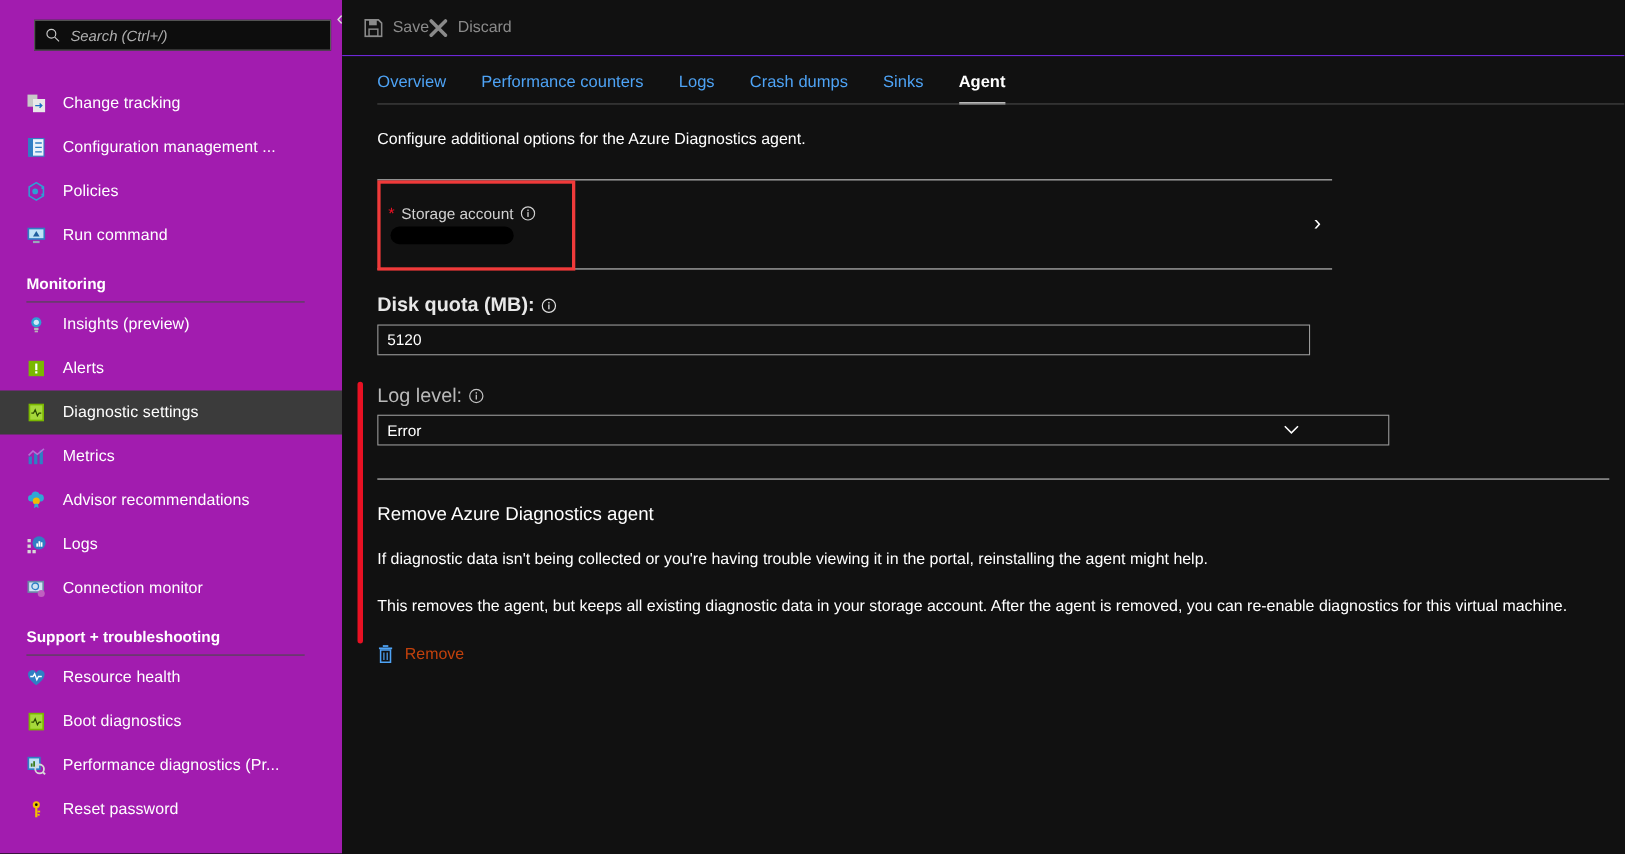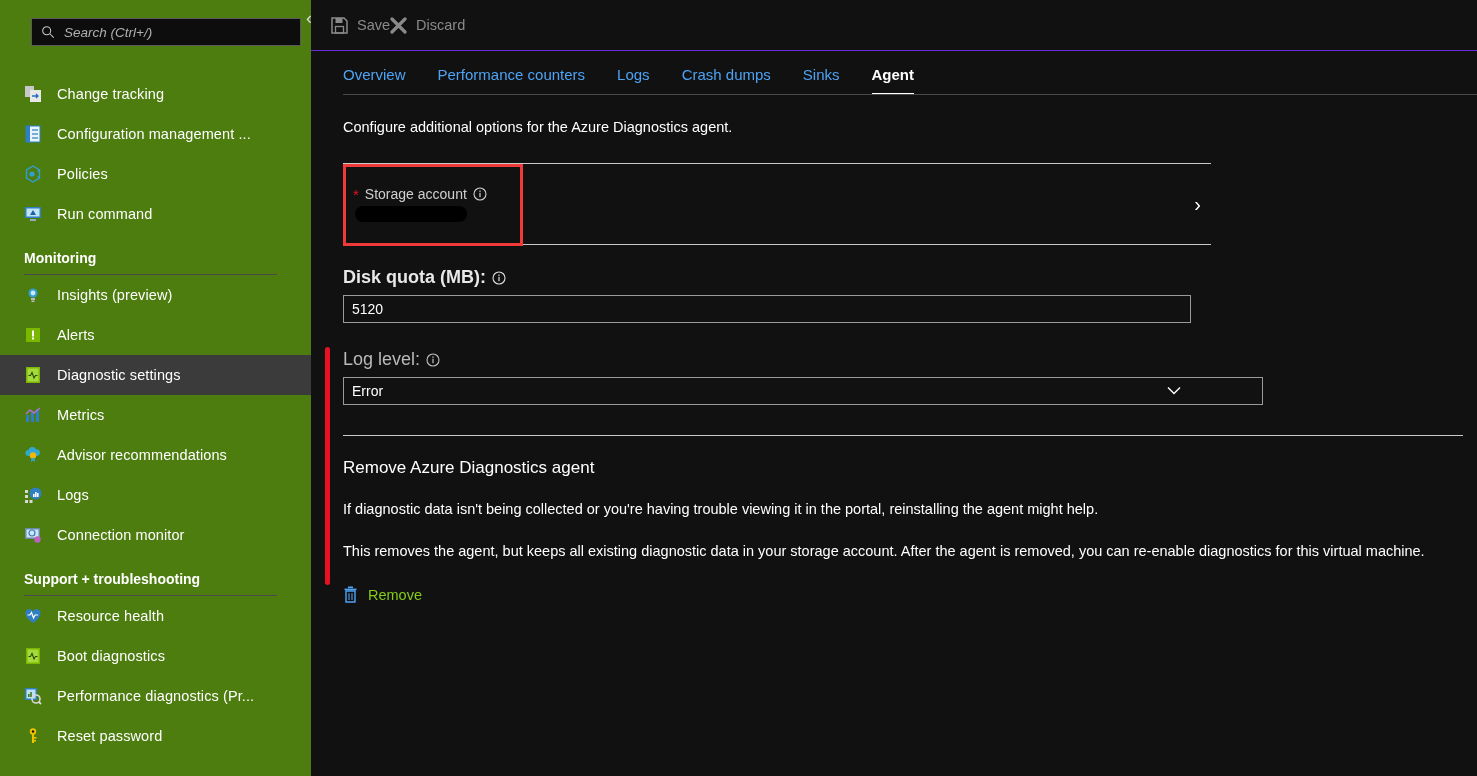--- a/index.html
+++ b/index.html
@@ -8,21 +8,21 @@
     background:#111111;
     font-family:"Liberation Sans", sans-serif;
     color:#ffffff;
     overflow:hidden;
   }
   body { display:flex; }
 
   
   #sidebar {
     width:311px; height:776px;
-    background:#4d7c0f;
+    background:#a21caf;
     position:relative;
     flex:0 0 311px;
     overflow:hidden;
   }
   .search-row {
     position:absolute; top:18px; left:31px;
     width:270px; height:28px;
     display:flex; align-items:center;
     border:1px solid #5a5a5a;
     background:#0d0d0d;
@@ -177,21 +177,21 @@
   }
 
   #removal-section { margin-top:30px; margin-right:14px; }
   #removal-rule { height:1px; background:#c8c8c8; }
   .sec-title { font-size:17px; color:#ffffff; margin-top:22px; }
   .sec-para { font-size:14.5px; color:#ffffff; margin-top:21px; line-height:1.45; }
   .remove-btn {
     margin-top:24px; display:inline-flex; align-items:center; gap:10px;
     cursor:pointer;
   }
-  .remove-btn .lbl { font-size:14.5px; color:#84cc16; }
+  .remove-btn .lbl { font-size:14.5px; color:#c2410c; }
 </style>
 </head>
 <body>
 
 <div id="sidebar">
 
   <div class="search-row">
     <svg class="mag" viewBox="0 0 16 16">
       <circle cx="6.5" cy="6.5" r="4.6" fill="none" stroke="#c9c9c9" stroke-width="1.2"></circle>
       <line x1="10" y1="10" x2="14.5" y2="14.5" stroke="#c9c9c9" stroke-width="1.2"></line>

